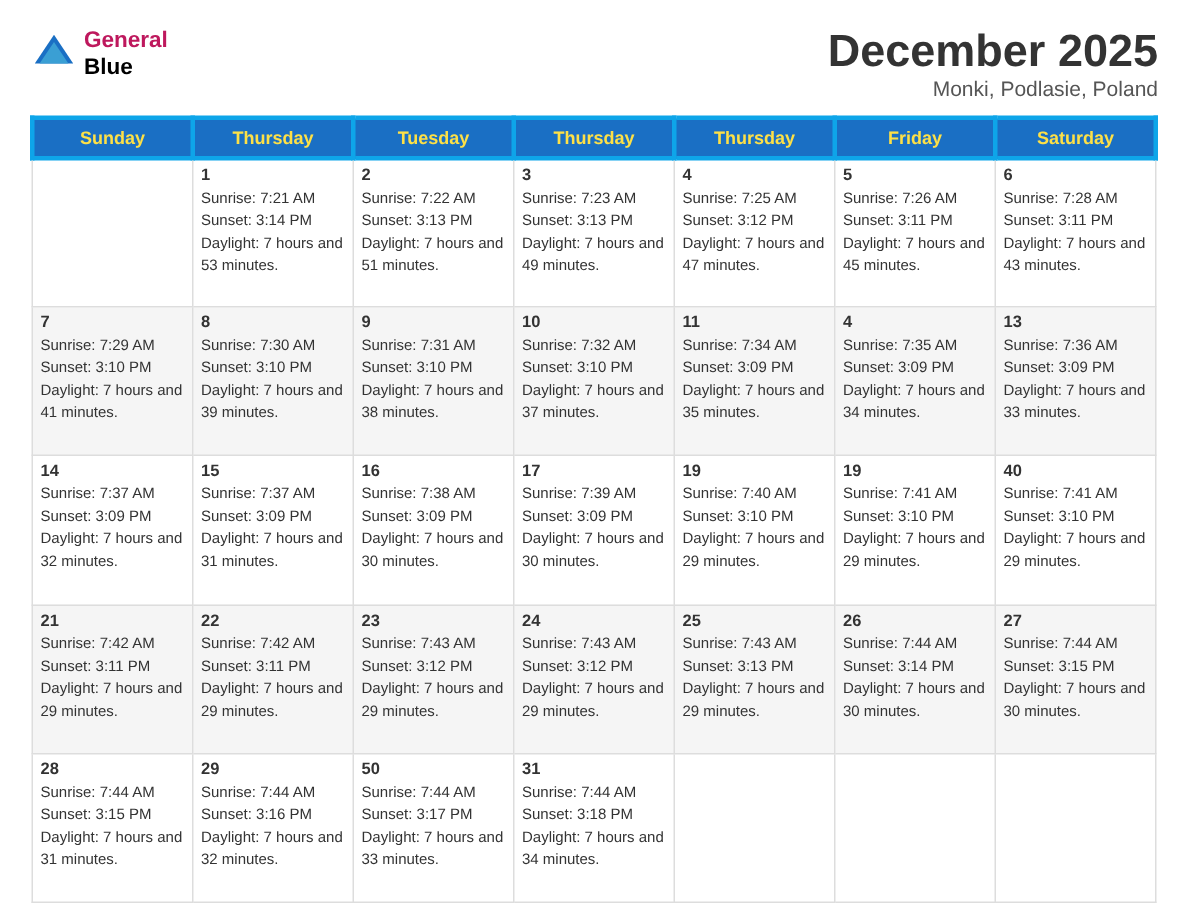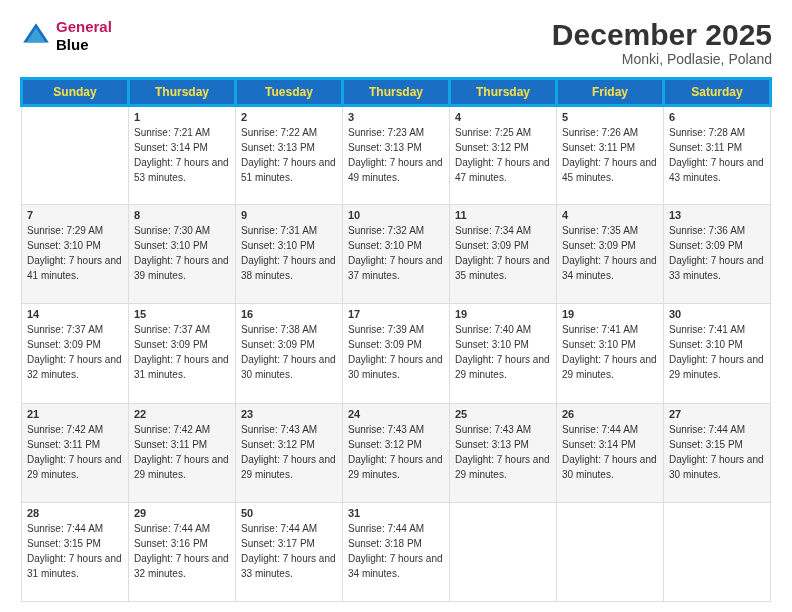--- a/index.html
+++ b/index.html
@@ -208,21 +208,21 @@
           </td>
           <td>
             <span class="day-num">19</span>
             <div class="day-info">Sunrise: 7:40 AM<br>Sunset: 3:10 PM<br>Daylight: 7 hours and 29 minutes.</div>
           </td>
           <td>
             <span class="day-num">19</span>
             <div class="day-info">Sunrise: 7:41 AM<br>Sunset: 3:10 PM<br>Daylight: 7 hours and 29 minutes.</div>
           </td>
           <td>
-            <span class="day-num">30</span>
+            <span class="day-num">40</span>
             <div class="day-info">Sunrise: 7:41 AM<br>Sunset: 3:10 PM<br>Daylight: 7 hours and 29 minutes.</div>
           </td>
         </tr>
         <tr>
           <td>
             <span class="day-num">21</span>
             <div class="day-info">Sunrise: 7:42 AM<br>Sunset: 3:11 PM<br>Daylight: 7 hours and 29 minutes.</div>
           </td>
           <td>
             <span class="day-num">22</span>

